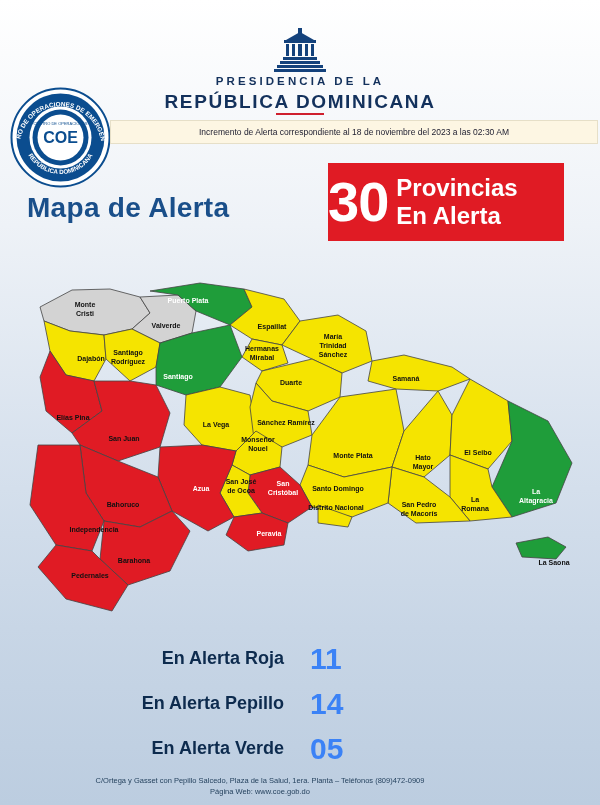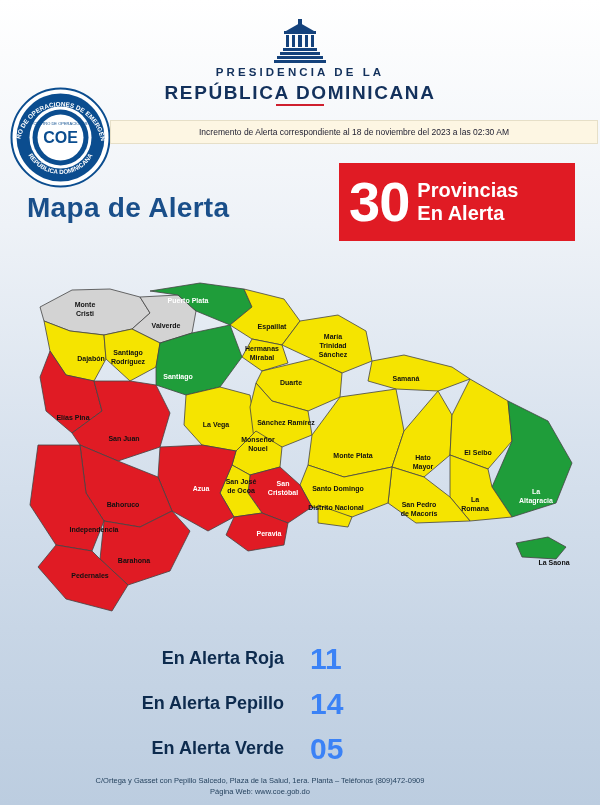--- a/index.html
+++ b/index.html
@@ -3,21 +3,21 @@
 <meta charset="utf-8">
 <style>
   html,body{margin:0;padding:0;}
   body{
     width:600px;height:805px;
     font-family:"Liberation Sans", sans-serif;
     background:linear-gradient(180deg,#ffffff 0%,#eef2f7 28%,#d8e2ee 55%,#c8d6e6 78%,#bccde0 100%);
     position:relative;overflow:hidden;color:#123;
   }
   
-  .header{position:absolute;left:0;top:8px;width:544px;height:108px;}
+  .header{position:absolute;left:0;top:17px;width:544px;height:108px;}
   .crest{position:absolute;left:272px;top:10px;width:56px;height:46px;}
   .presidencia{
     position:absolute;left:0;top:58px;width:600px;text-align:center;
     font-size:11.5px;letter-spacing:3.1px;color:#13315c;font-weight:bold;
   }
   .republica{
     position:absolute;left:0;top:74px;width:600px;text-align:center;
     font-size:19px;letter-spacing:1.6px;color:#13315c;font-weight:bold;
   }
   .redline{position:absolute;left:276px;top:96px;width:48px;height:2px;background:#cf1f2e;}
@@ -29,25 +29,25 @@
     background:#fdf6e3;border:1px solid #e6dfc8;
     display:flex;align-items:center;justify-content:center;
     font-size:8.5px;color:#223;
   }
   
   .mapa-title{
     position:absolute;left:27px;top:192px;
     font-size:28px;color:#1a4f8a;font-weight:bold;letter-spacing:.3px;
   }
   .alertbox{
-    position:absolute;left:339px;top:163px;width:236px;height:78px;
-    background:#e01b24;display:flex;align-items:center;padding-left:10px;box-sizing:border-box;
+    position:absolute;left:328px;top:163px;width:236px;height:78px;
+    background:#e01b24;display:flex;align-items:center;box-sizing:border-box;
   }
   .alertbox .num{font-size:56px;color:#fff;font-weight:bold;line-height:1;letter-spacing:-1px;}
-  .alertbox .txt{color:#fff;font-size:20px;line-height:1.15;margin-left:8px;font-weight:bold;}
+  .alertbox .txt{color:#fff;font-size:24px;line-height:1.15;margin-left:8px;font-weight:bold;}
   
   .mapwrap{position:absolute;left:0;top:255px;width:600px;height:360px;}
   .mapwrap svg{display:block;}
   .lbl{font-family:"Liberation Sans",sans-serif;font-size:7px;fill:#111;font-weight:bold;}
   .lbl-w{fill:#fff;}
   
   .legend{position:absolute;left:0;top:636px;width:600px;}
   .legrow{display:flex;align-items:center;height:45px;}
   .legrow .name{width:310px;text-align:right;font-size:18px;font-weight:bold;color:#0d2b4e;padding-right:26px;box-sizing:border-box;}
   .legrow .val{font-size:30px;font-weight:bold;color:#3b82f6;}

